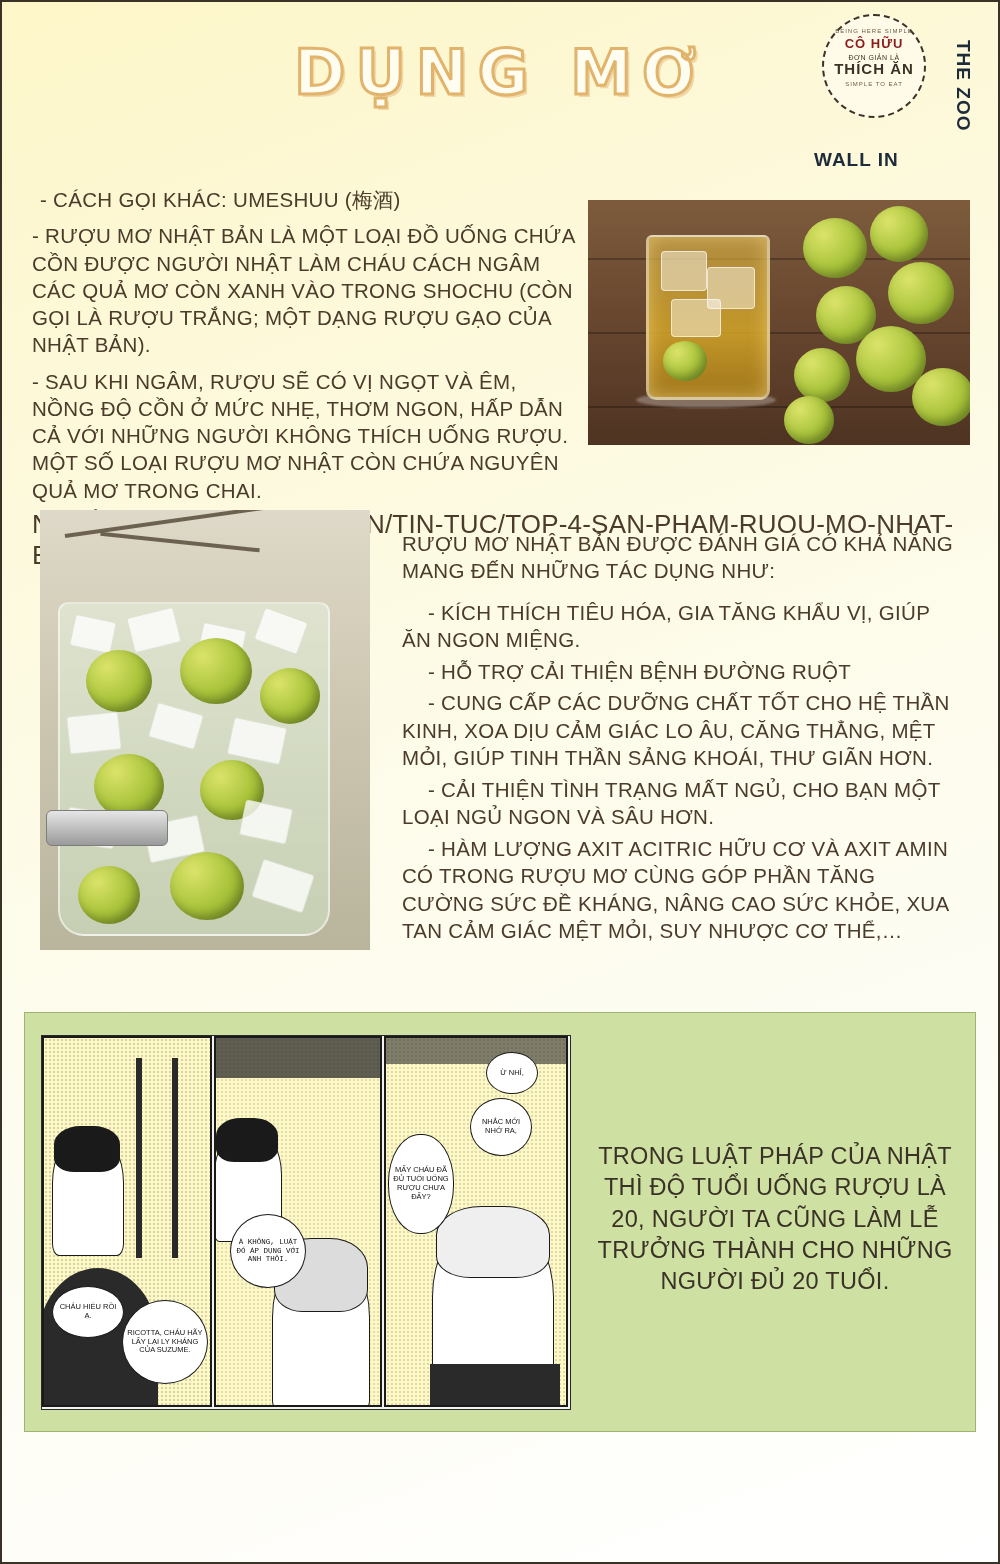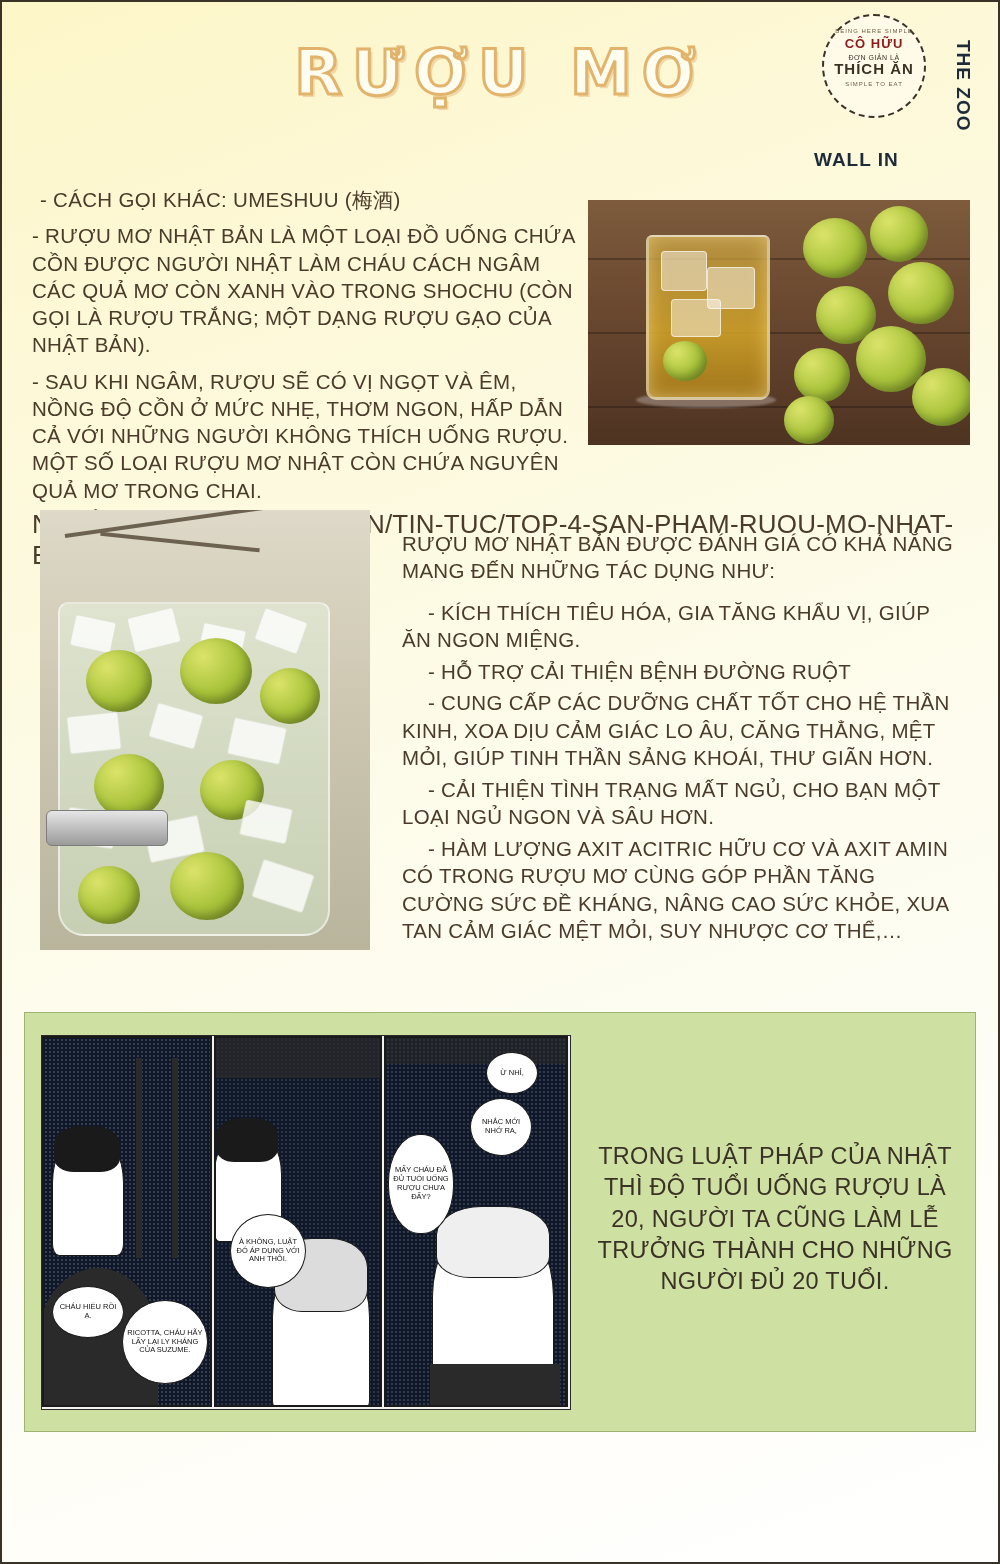--- a/index.html
+++ b/index.html
@@ -301,21 +301,21 @@
     width: 200px;
     height: 4px;
     background: #6d6250;
     transform: rotate(-8deg);
   }
 
   
   .cpanel {
     position: absolute;
     border: 2px solid #1a1a1a;
-    background: #0f172a;
+    background: #fef9c3;
     box-sizing: border-box;
     overflow: hidden;
   }
   .ctone {
     position: absolute;
     inset: 0;
     background-image: radial-gradient(#8a8a8a 0.8px, transparent 0.9px);
     background-size: 4px 4px;
     opacity: .5;
   }
@@ -349,21 +349,21 @@
     background: #1a1a1a;
     border-radius: 40% 40% 30% 30%;
   }
 </style>
 </head>
 <body>
 
 <div class="page">
 
   <div class="header">
-    <div class="title">RƯỢU MƠ</div>
+    <div class="title">DỤNG MƠ</div>
 
     <div class="brand">
       <div class="stamp">
         <div class="l1">BEING HERE SIMPLE</div>
         <div class="l2">CÔ HỮU</div>
         <div class="l3">ĐƠN GIẢN LÀ</div>
         <div class="l4">THÍCH ĂN</div>
         <div class="l5">SIMPLE TO EAT</div>
       </div>
       <div class="wallin">WALL IN</div>
@@ -456,21 +456,21 @@
         <div class="bub" style="left:78px;top:262px;width:86px;height:84px;">RICOTTA, CHÁU HÃY LẤY LẠI LY KHÁNG CỦA SUZUME.</div>
       </div>
 
       <div class="cpanel" style="left:172px;top:0;width:168px;height:371px;">
         <div class="ctone" style="opacity:.25"></div>
         <div class="cdark" style="left:0;top:0;width:168px;height:40px;opacity:.75;"></div>
         <div class="figure" style="left:-2px;top:92px;width:66px;height:110px;border-radius:40% 40% 8% 8%;"></div>
         <div class="hair" style="left:0;top:80px;width:62px;height:44px;"></div>
         <div class="figure" style="left:56px;top:212px;width:96px;height:158px;border-radius:42% 42% 6% 6%;"></div>
         <div class="hair" style="left:58px;top:200px;width:92px;height:72px;background:#dcdcdc;border:1.5px solid #1a1a1a;"></div>
-        <div class="bub" style="left:14px;top:176px;width:76px;height:74px;">À KHÔNG, LUẬT ĐÓ ÁP DỤNG VỚI ANH THÔI.</div>
+        <div class="bub" style="left:14px;top:176px;width:76px;height:74px;font-family:Liberation Mono, monospace;">À KHÔNG, LUẬT ĐÓ ÁP DỤNG VỚI ANH THÔI.</div>
       </div>
 
       <div class="cpanel" style="left:342px;top:0;width:184px;height:371px;">
         <div class="ctone" style="opacity:.3"></div>
         <div class="cdark" style="left:0;top:0;width:184px;height:26px;opacity:.6;"></div>
         <div class="figure" style="left:46px;top:182px;width:120px;height:190px;border-radius:40% 40% 6% 6%;"></div>
         <div class="hair" style="left:50px;top:168px;width:112px;height:70px;background:#efefef;border:1.5px solid #1a1a1a;"></div>
         <div class="cdark" style="left:44px;top:326px;width:130px;height:46px;"></div>
         <div class="bub" style="left:100px;top:14px;width:52px;height:42px;">Ừ NHỈ,</div>
         <div class="bub" style="left:84px;top:60px;width:62px;height:58px;">NHẮC MỚI NHỚ RA,</div>

